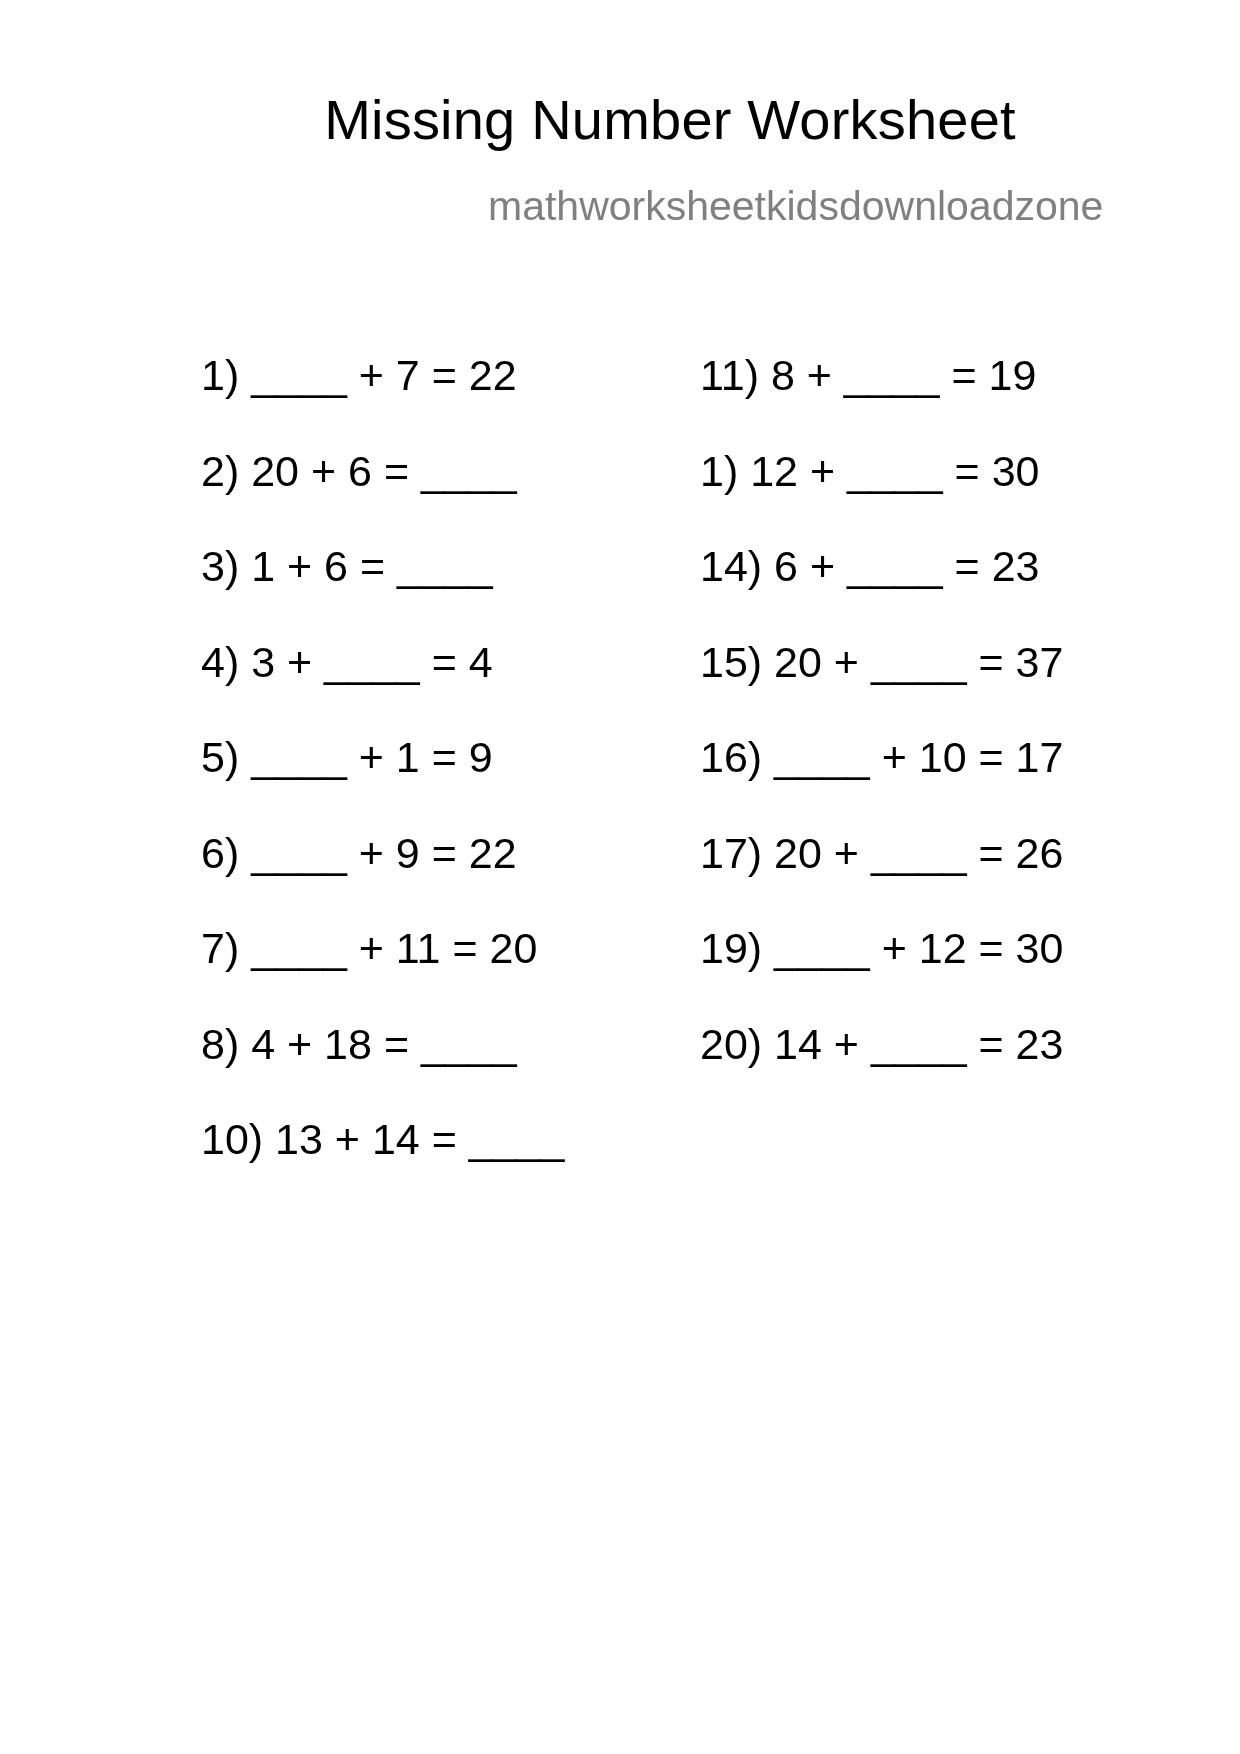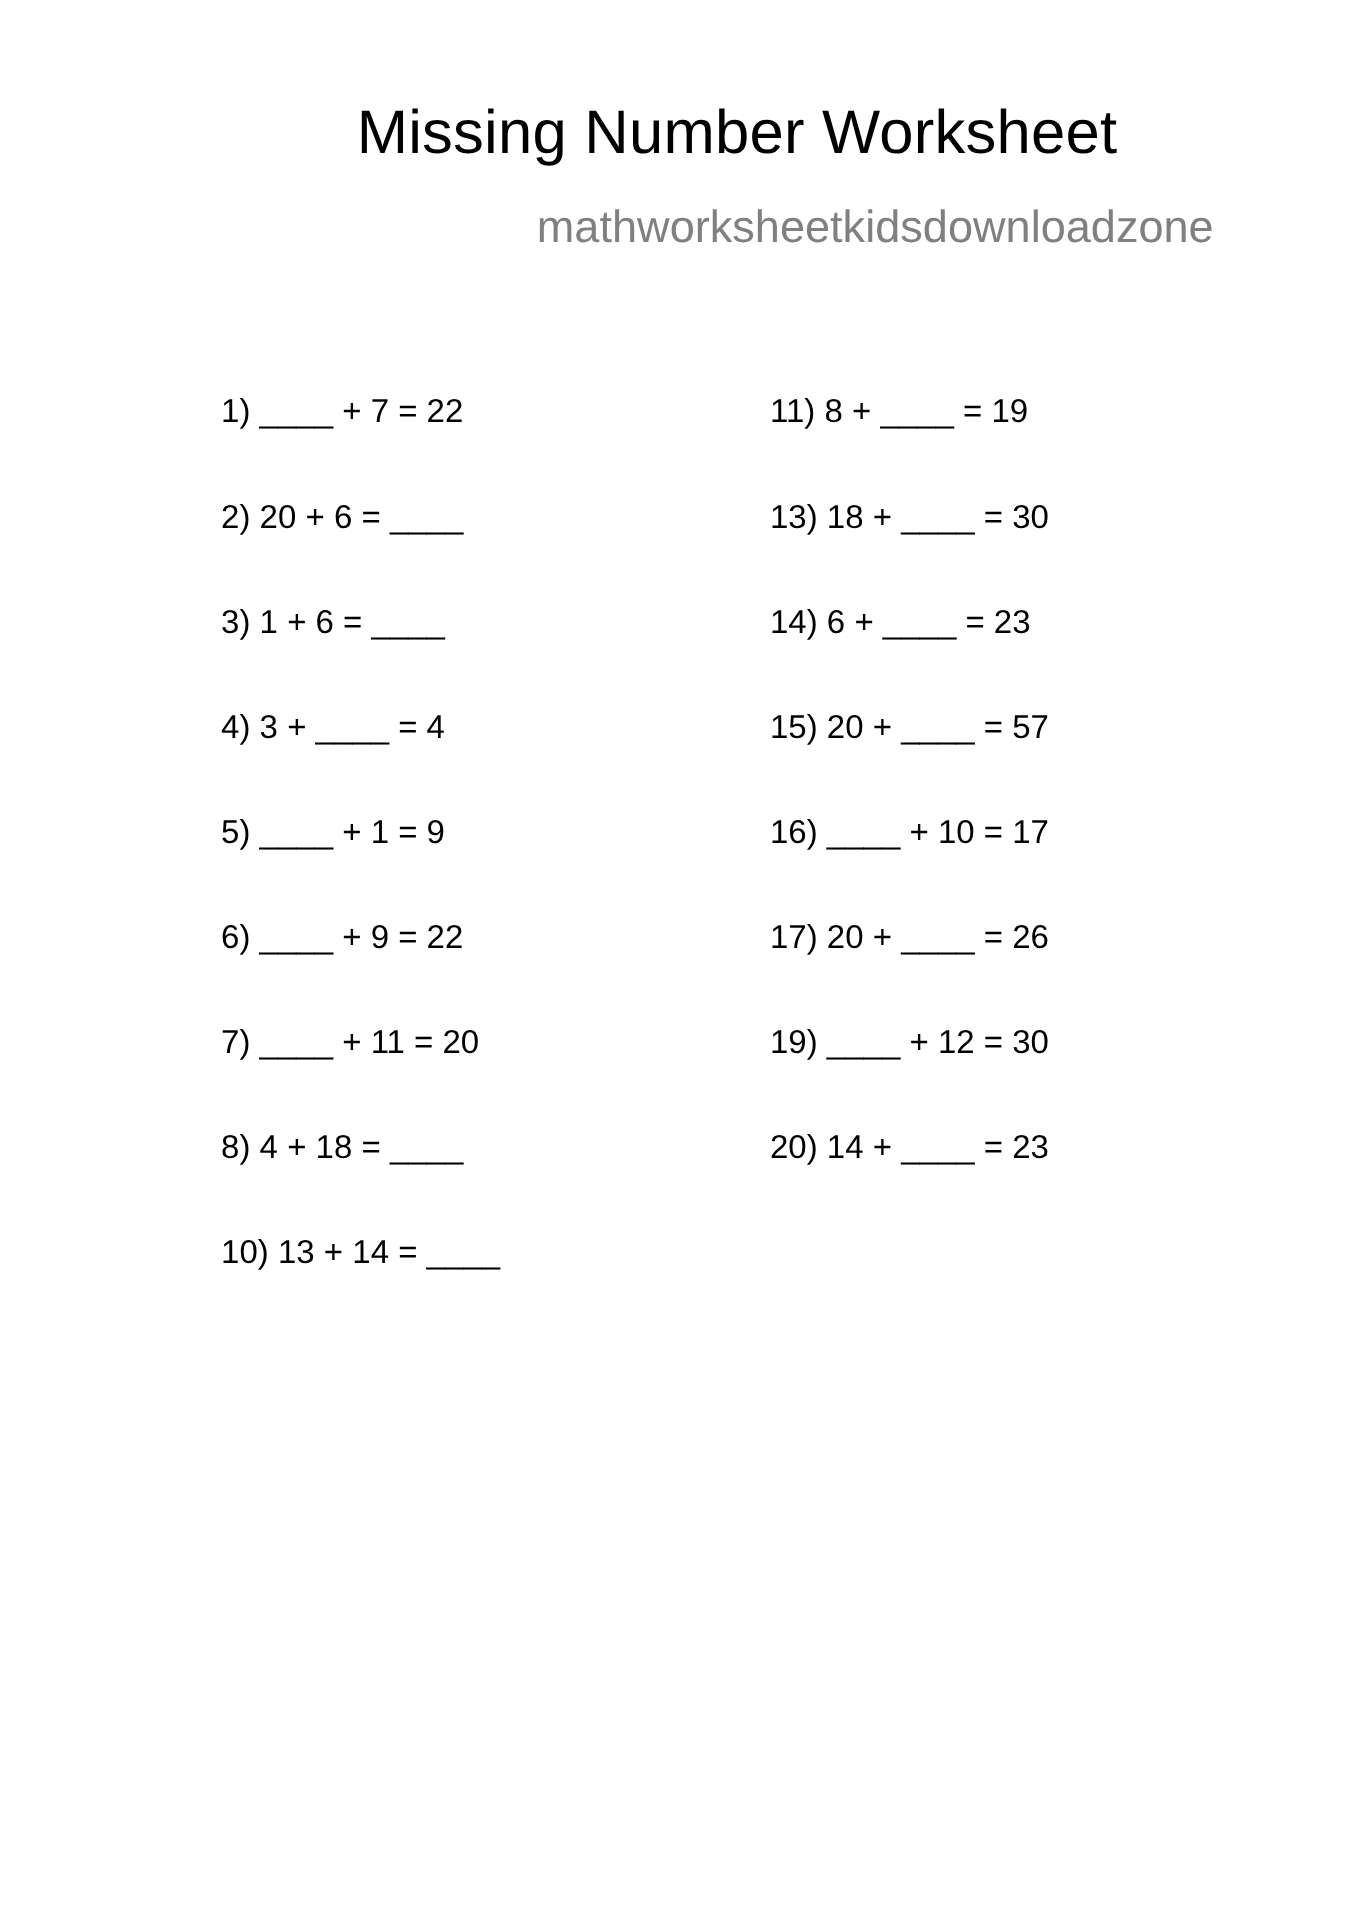--- a/index.html
+++ b/index.html
@@ -34,21 +34,21 @@
       color: #808080;
     }
     .column {
       position: absolute;
       top: 350px;
     }
     .col-left { left: 201px; }
     .col-right { left: 700px; }
     .problem {
       height: 95.5px;
-      font-size: 30px;
+      font-size: 43px;
       line-height: 50px;
       white-space: pre;
     }
   </style>
 </head>
 <body>
 
 <div class="title">Missing Number Worksheet</div>
 <div class="subtitle">mathworksheetkidsdownloadzone</div>
 
@@ -59,20 +59,20 @@
   <div class="problem">4) 3 + ____ = 4</div>
   <div class="problem">5) ____ + 1 = 9</div>
   <div class="problem">6) ____ + 9 = 22</div>
   <div class="problem">7) ____ + 11 = 20</div>
   <div class="problem">8) 4 + 18 = ____</div>
   <div class="problem">10) 13 + 14 = ____</div>
 </div>
 
 <div class="column col-right">
   <div class="problem">11) 8 + ____ = 19</div>
-  <div class="problem">13) 18 + ____ = 30</div>
+  <div class="problem">1) 12 + ____ = 30</div>
   <div class="problem">14) 6 + ____ = 23</div>
-  <div class="problem">15) 20 + ____ = 57</div>
+  <div class="problem">15) 20 + ____ = 37</div>
   <div class="problem">16) ____ + 10 = 17</div>
   <div class="problem">17) 20 + ____ = 26</div>
   <div class="problem">19) ____ + 12 = 30</div>
   <div class="problem">20) 14 + ____ = 23</div>
 </div>
 
 </body></html>

